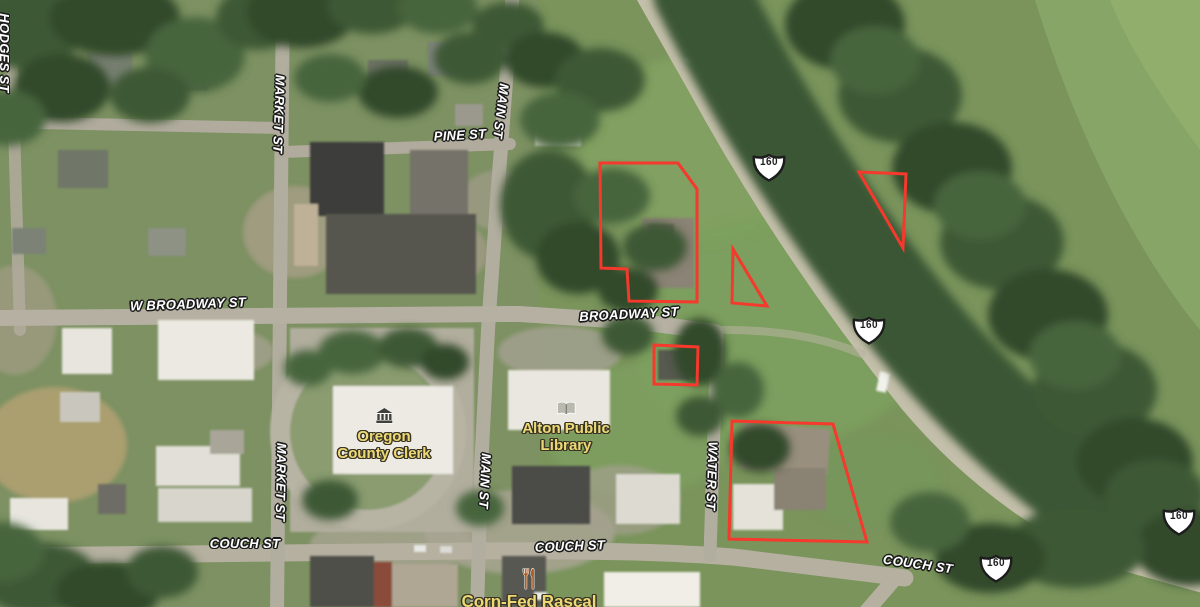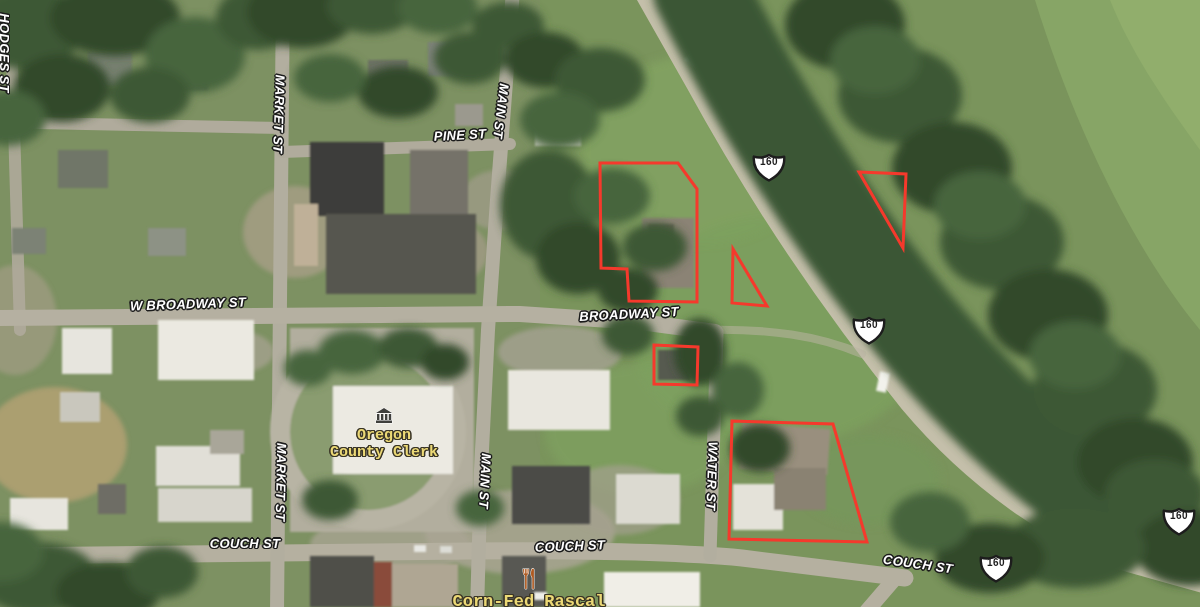--- a/index.html
+++ b/index.html
@@ -12,21 +12,21 @@
   #parcel-svg{position:absolute;left:0;top:0;pointer-events:none;z-index:30;}
   #parcel-svg polygon{pointer-events:auto;}
   #label-layer{position:absolute;left:0;top:0;width:1200px;height:607px;z-index:40;}
   .street-label{
     position:absolute;white-space:nowrap;color:#ffffff;
     font-style:italic;font-weight:700;font-size:13px;letter-spacing:.3px;
     text-shadow:-1px -1px 0 #1c1c1c,1px -1px 0 #1c1c1c,-1px 1px 0 #1c1c1c,1px 1px 0 #1c1c1c,
                  0 -1.6px 0 #1c1c1c,0 1.6px 0 #1c1c1c,-1.6px 0 0 #1c1c1c,1.6px 0 0 #1c1c1c;
   }
   .poi-label{
-    position:absolute;text-align:center;z-index:41;font-family:Liberation Mono, monospace;
+    position:absolute;text-align:center;z-index:41;
   }
   .poi-text{
     font-weight:700;font-size:15px;line-height:17px;white-space:nowrap;
     text-shadow:-1px -1px 0 #3a3526,1px -1px 0 #3a3526,-1px 1px 0 #3a3526,1px 1px 0 #3a3526,
                  0 -1.4px 0 #3a3526,0 1.4px 0 #3a3526,-1.4px 0 0 #3a3526,1.4px 0 0 #3a3526;
   }
   .poi-label .poi-icon{display:block;margin:0 auto 2px auto;}
   .shield{
     position:absolute;width:38px;height:31px;z-index:39;
   }
@@ -256,20 +256,28 @@
             <rect x="3" y="7" width="2.4" height="6"></rect>
      <rect x="7" y="7" width="2.4" height="6"></rect>
             <rect x="11" y="7" width="2.4" height="6"></rect>
      <rect x="14.8" y="7" width="2.4" height="6"></rect>
             <rect x="2" y="13.5" width="16" height="2.5"></rect>
    </g>
         </svg>
         <div class="poi-text" style="color:#ecd976;">Oregon</div>
         <div class="poi-text" style="color:#ecd976;">County Clerk</div>
       </div>
+      <div class="poi-label" style="left: 566px; top: 401px; transform: translate(-50%, 0px);">
+        <svg class="poi-icon" width="22" height="16" viewBox="0 0 22 16">
+   <path d="M11,3 C9,1.2 4.5,1.2 2.5,2.2 L2.5,12.5 C4.5,11.5 9,11.5 11,13.3 C13,11.5 17.5,11.5 19.5,12.5 L19.5,2.2 C17.5,1.2 13,1.2 11,3 Z" fill="#b9b9b0" stroke="#ffffff" stroke-width="1.4" paint-order="stroke"></path>
+   <path d="M11,3.2 L11,13" stroke="#6f6f66" stroke-width="1" fill="none"></path>
+        </svg>
+        <div class="poi-text" style="color:#ecd976;">Alton Public</div>
+        <div class="poi-text" style="color:#ecd976;">Library</div>
+      </div>
       <div class="poi-label" style="left: 529px; top: 568px; transform: translate(-50%, 0px);">
         <svg class="poi-icon" width="16" height="22" viewBox="0 0 16 22">
    <g fill="#b05a20" stroke="#ffffff" stroke-width="1.1" paint-order="stroke">
      <path d="M2.2,1 L2.2,6 M4.4,1 L4.4,6 M6.6,1 L6.6,6" stroke="#b05a20" fill="none" stroke-width="1.3"></path>
      <path d="M1.6,1 C1.6,5 2,6.5 3.6,7.5 L3.6,20.5 C3.6,21.2 5.2,21.2 5.2,20.5 L5.2,7.5 C6.8,6.5 7.2,5 7.2,1 L6,1 L6,5.4 L5.1,5.4 L5.1,1 L3.7,1 L3.7,5.4 L2.8,5.4 L2.8,1 Z"></path>
      <path d="M10.5,1 C9.2,3.5 9.2,8 10.8,9.5 L10.8,20.5 C10.8,21.2 12.4,21.2 12.4,20.5 L12.4,1.6 C12.4,0.8 11,0.3 10.5,1 Z"></path>
    </g>
         </svg>
         <div class="poi-text" style="color:#ecd976;font-size:17px;line-height:19px;">Corn-Fed Rascal</div>
       </div>

